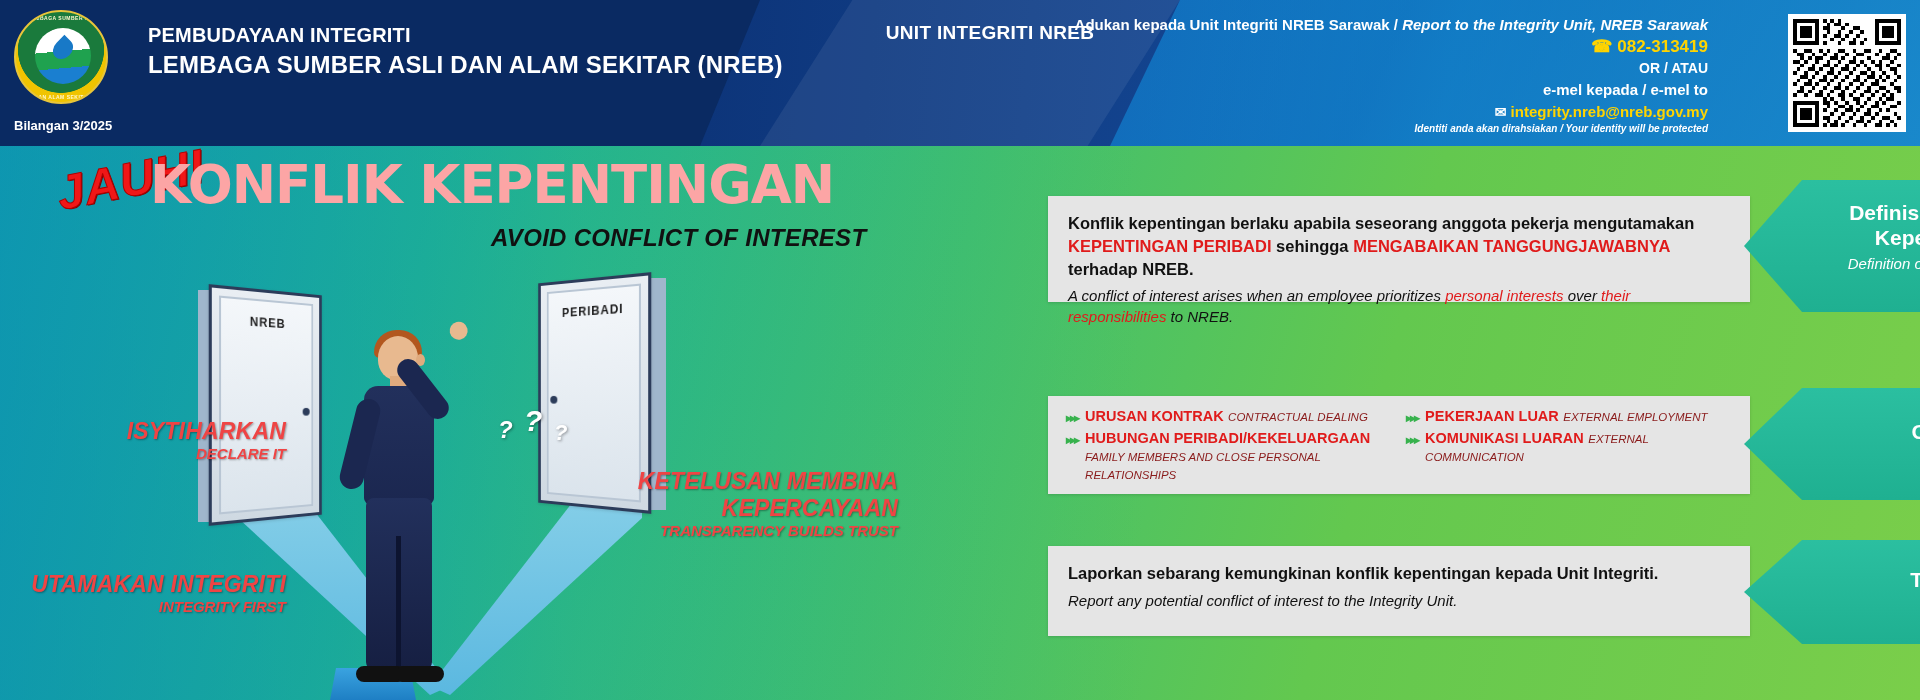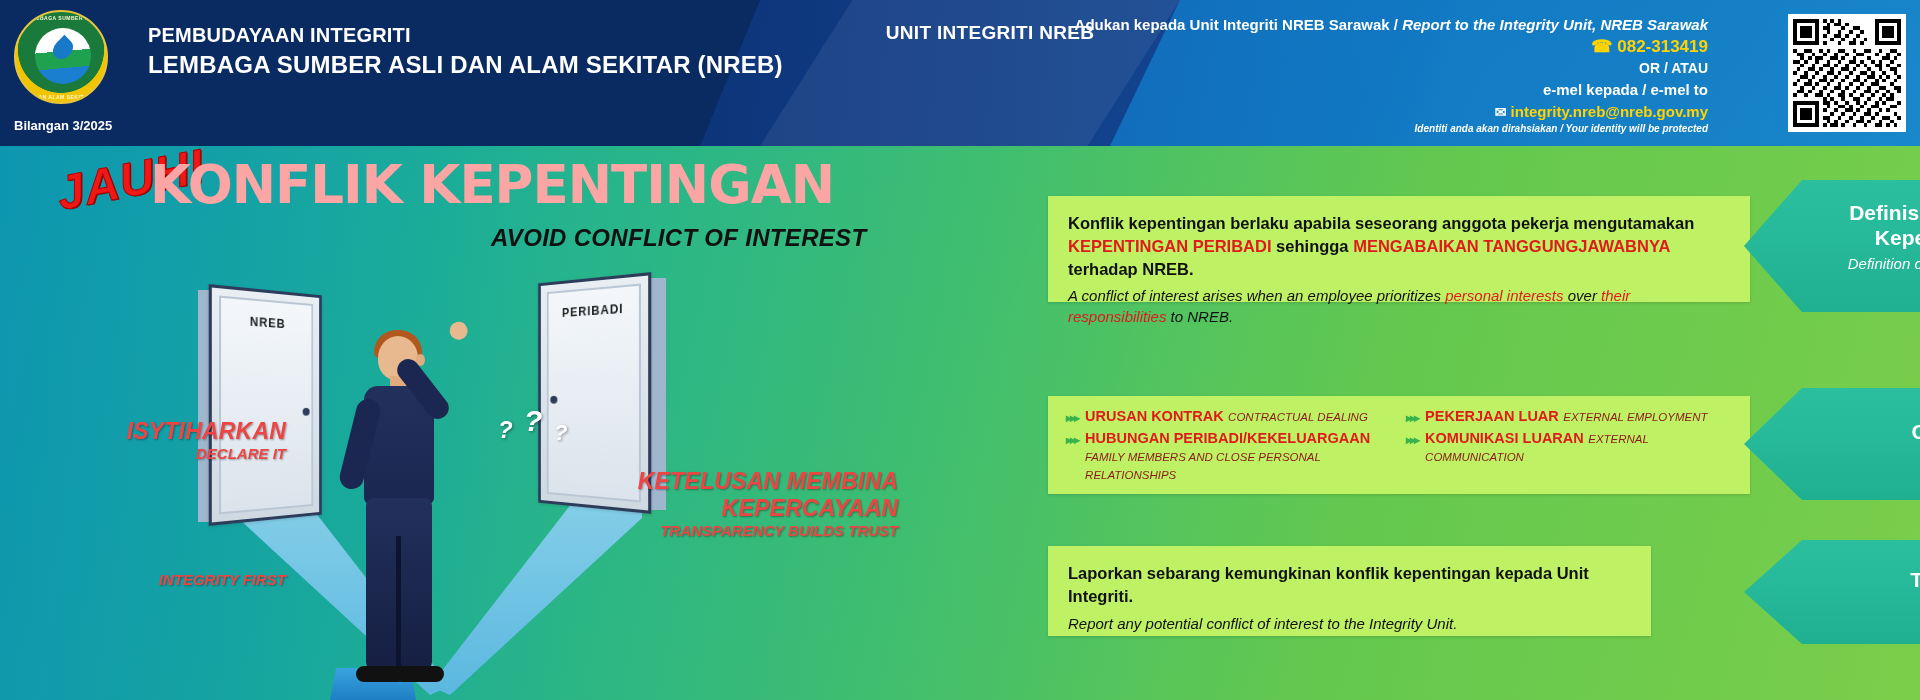--- a/index.html
+++ b/index.html
@@ -236,28 +236,28 @@
     position: absolute; color: #ffffff; font-weight: 900; font-style: italic;
     text-shadow: 1px 1px 3px rgba(0,0,0,.4);
   }
   #q1 { left: 318px; top: 178px; font-size: 24px; }
   #q2 { left: 344px; top: 166px; font-size: 30px; }
   #q3 { left: 374px; top: 182px; font-size: 22px; }
 
   
   .panel {
     position: absolute;
-    background: #bef264;
+    background: #e5e5e5;
     box-shadow: 0 1px 3px rgba(0,0,0,.15);
   }
   .panel .pad { padding: 16px 20px; }
 
   #panel1 { left: 1048px; top: 196px; width: 702px; height: 106px; }
   #panel2 { left: 1048px; top: 396px; width: 702px; height: 98px; }
-  #panel3 { left: 1048px; top: 546px; width: 603px; height: 90px; }
+  #panel3 { left: 1048px; top: 546px; width: 702px; height: 90px; }
 
   .p-main { font-size: 16.5px; font-weight: 700; color: #111; line-height: 1.38; }
   .p-sub  { font-size: 15px; font-style: italic; color: #111; line-height: 1.36; margin-top: 6px; }
   .red { color: #e01b1b; }
 
   
   .tab {
     position: absolute; width: 276px;
     background: linear-gradient(180deg, #2bbfa0 0%, #1fb091 100%);
     color: #ffffff;
@@ -600,20 +600,21 @@
         <div class="shoe-r"></div>
       </div>
     </div>
 
     <div class="lbl r" id="lbl-isytiharkan">
       <span class="big">ISYTIHARKAN</span>
       <span class="small">DECLARE IT</span>
     </div>
 
     <div class="lbl r" id="lbl-utamakan">
+      <span class="big">UTAMAKAN INTEGRITI</span>
       <span class="small">INTEGRITY FIRST</span>
     </div>
 
     <div class="lbl" id="lbl-ketelusan">
       <span class="big">KETELUSAN MEMBINA KEPERCAYAAN</span>
       <span class="small">TRANSPARENCY BUILDS TRUST</span>
     </div>
   </div>
 
   <div class="panel" id="panel1">

